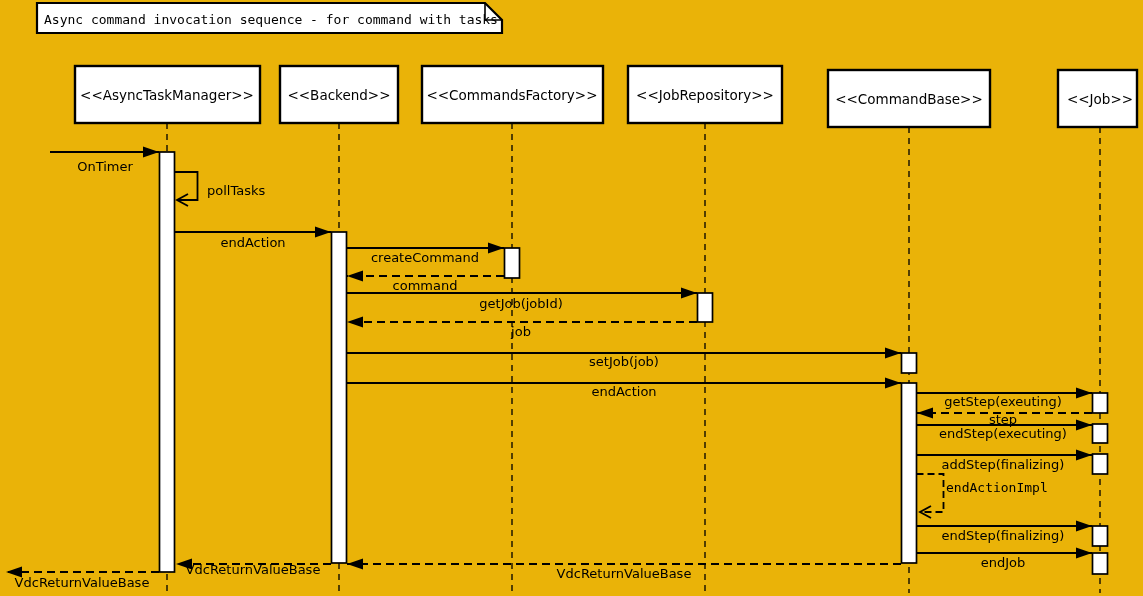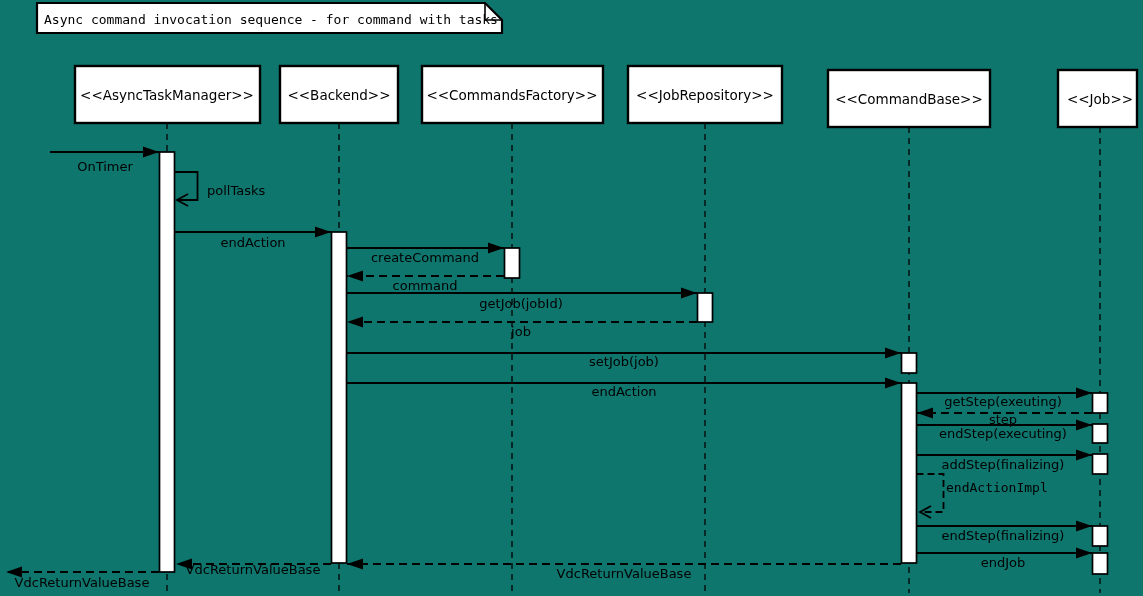--- a/index.html
+++ b/index.html
@@ -1,16 +1,16 @@
 <!DOCTYPE html>
 <html><head>
 <meta charset="utf-8">
 <style>
   html,body{margin:0;padding:0;background:#ffffff;}
-  .stage{position:relative;width:1143px;height:596px;background:#0f766e;overflow:hidden;}
+  .stage{position:relative;width:1143px;height:596px;background:#eab308;overflow:hidden;}
   svg text{fill:#000000;}
   .lbl{font-family:"DejaVu Sans",sans-serif;font-size:13px;}
   .plabel{font-family:"DejaVu Sans",sans-serif;font-size:13.5px;}
   .mono{font-family:"DejaVu Sans Mono",monospace;font-size:13px;}
 </style>
 </head>
 <body>
 
 <div class="stage">
   <svg width="1143" height="596" viewBox="0 0 1143 596">

